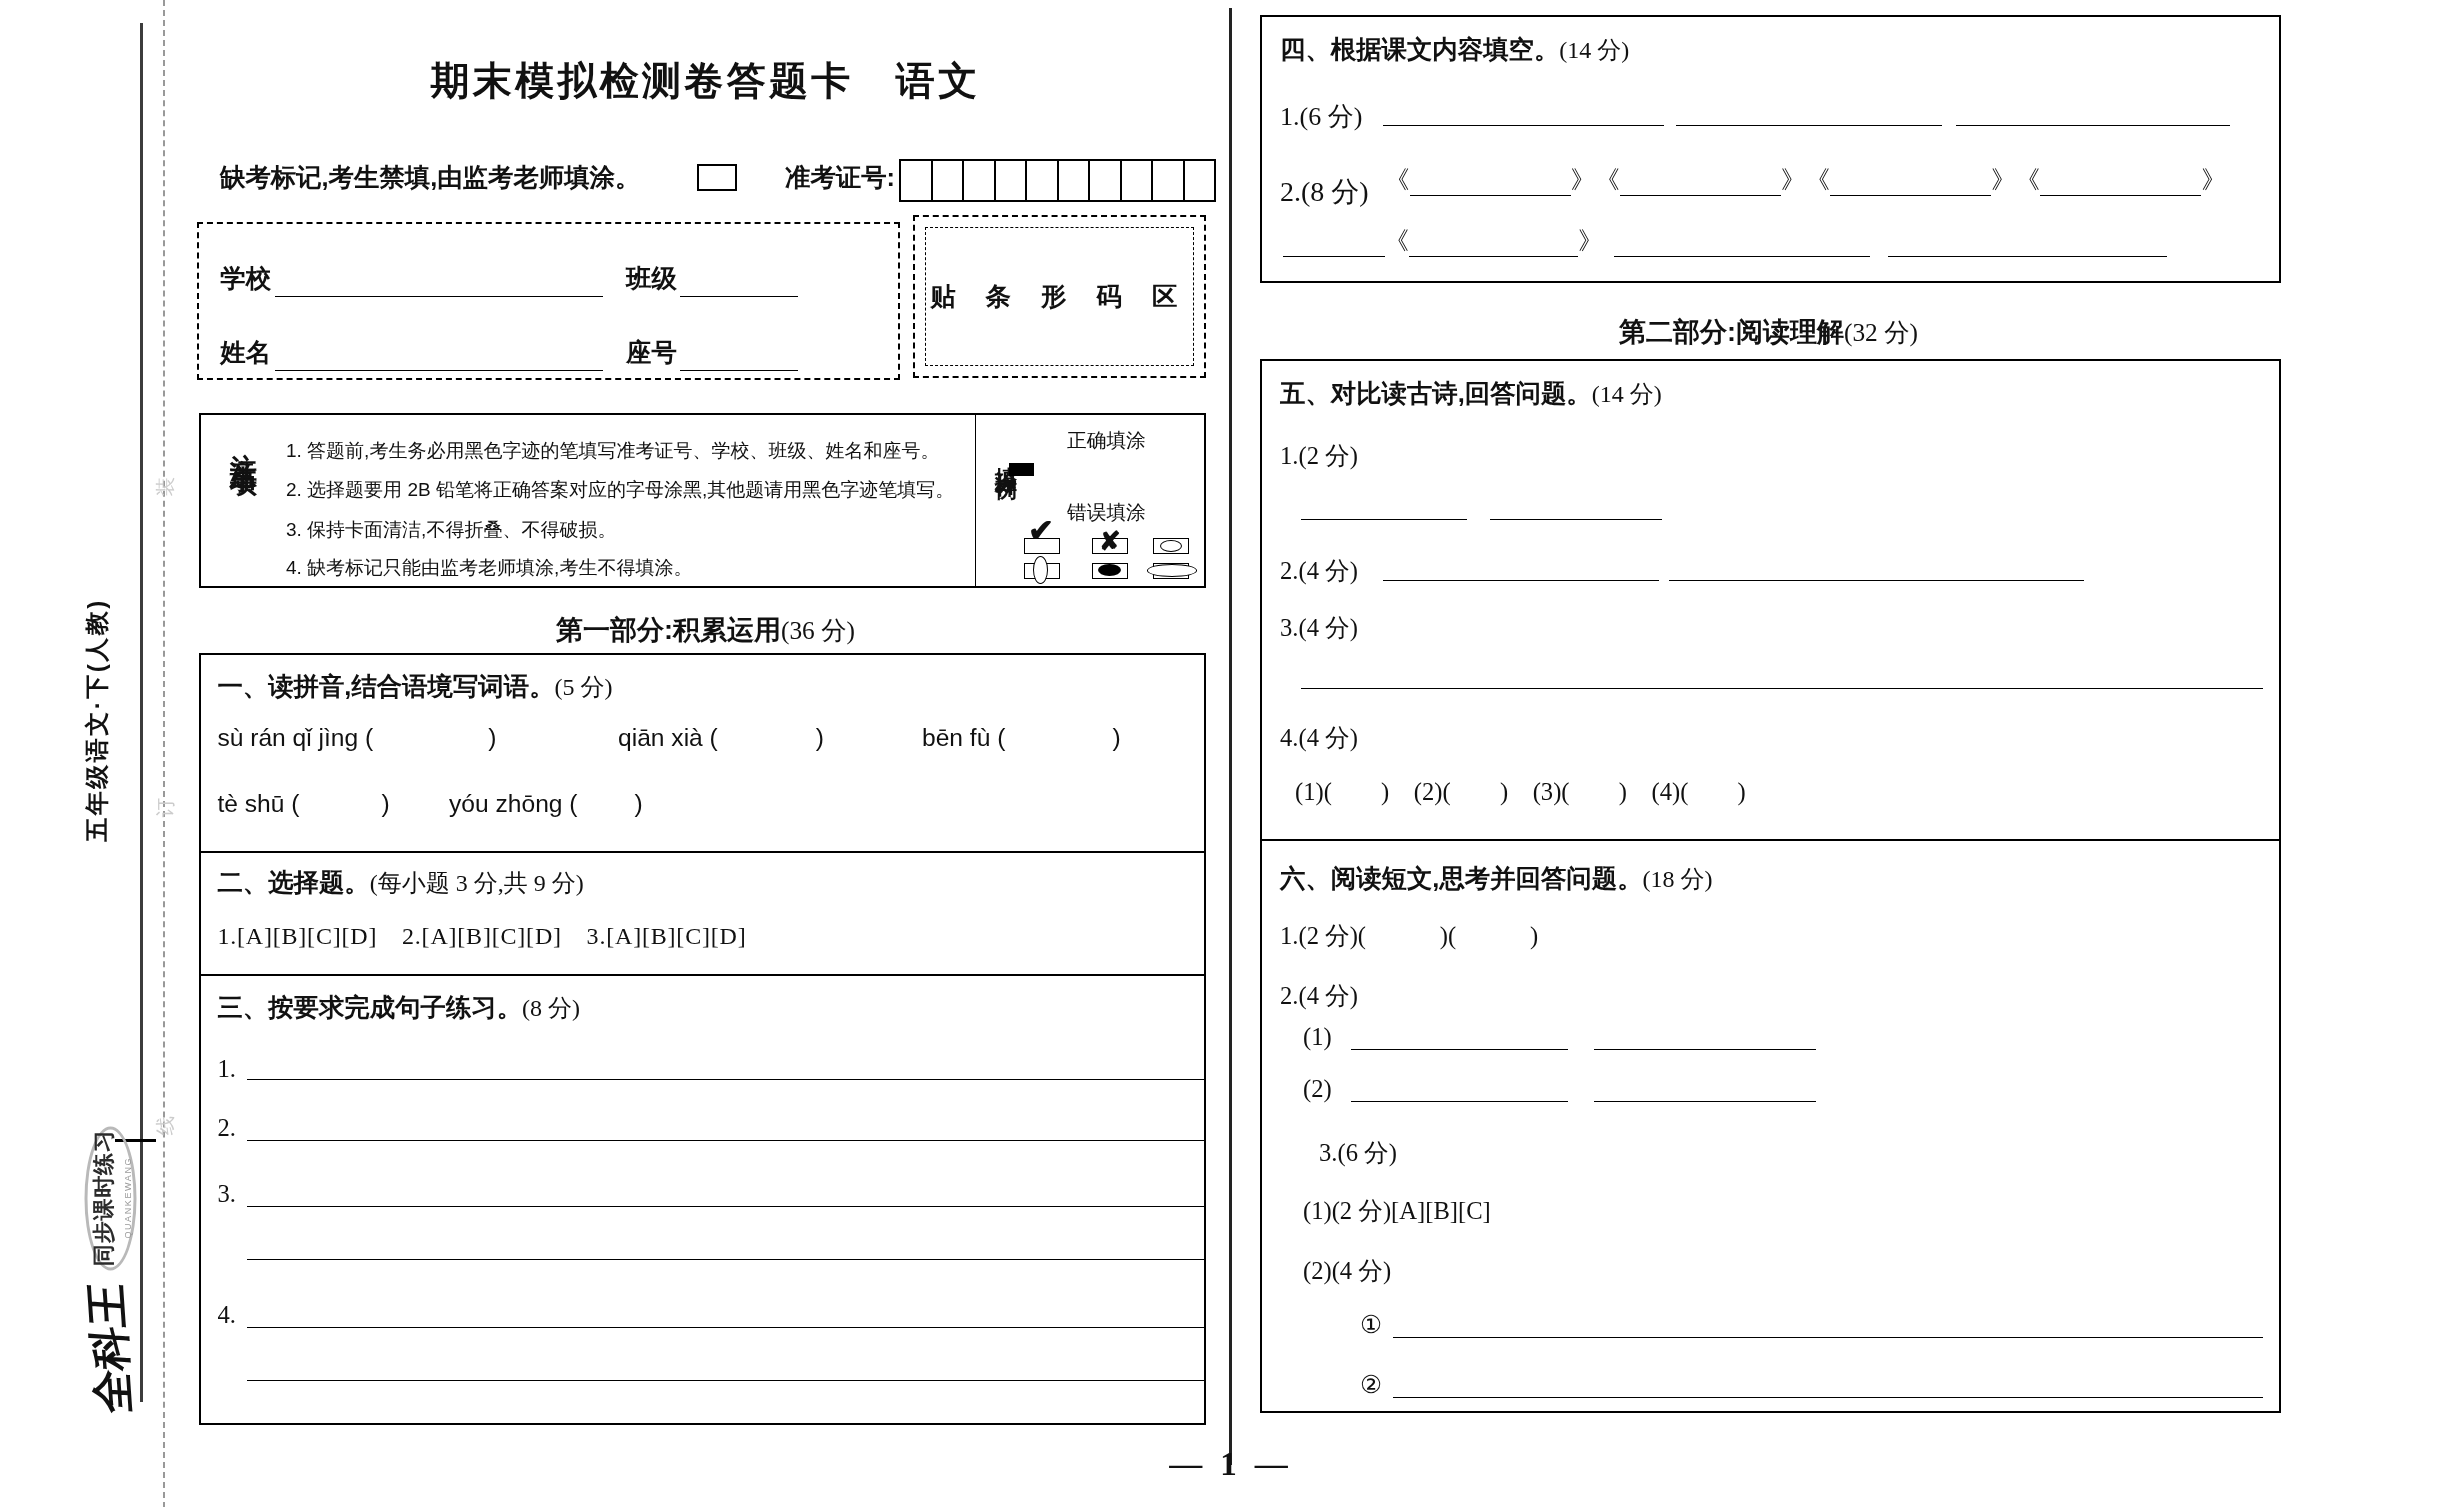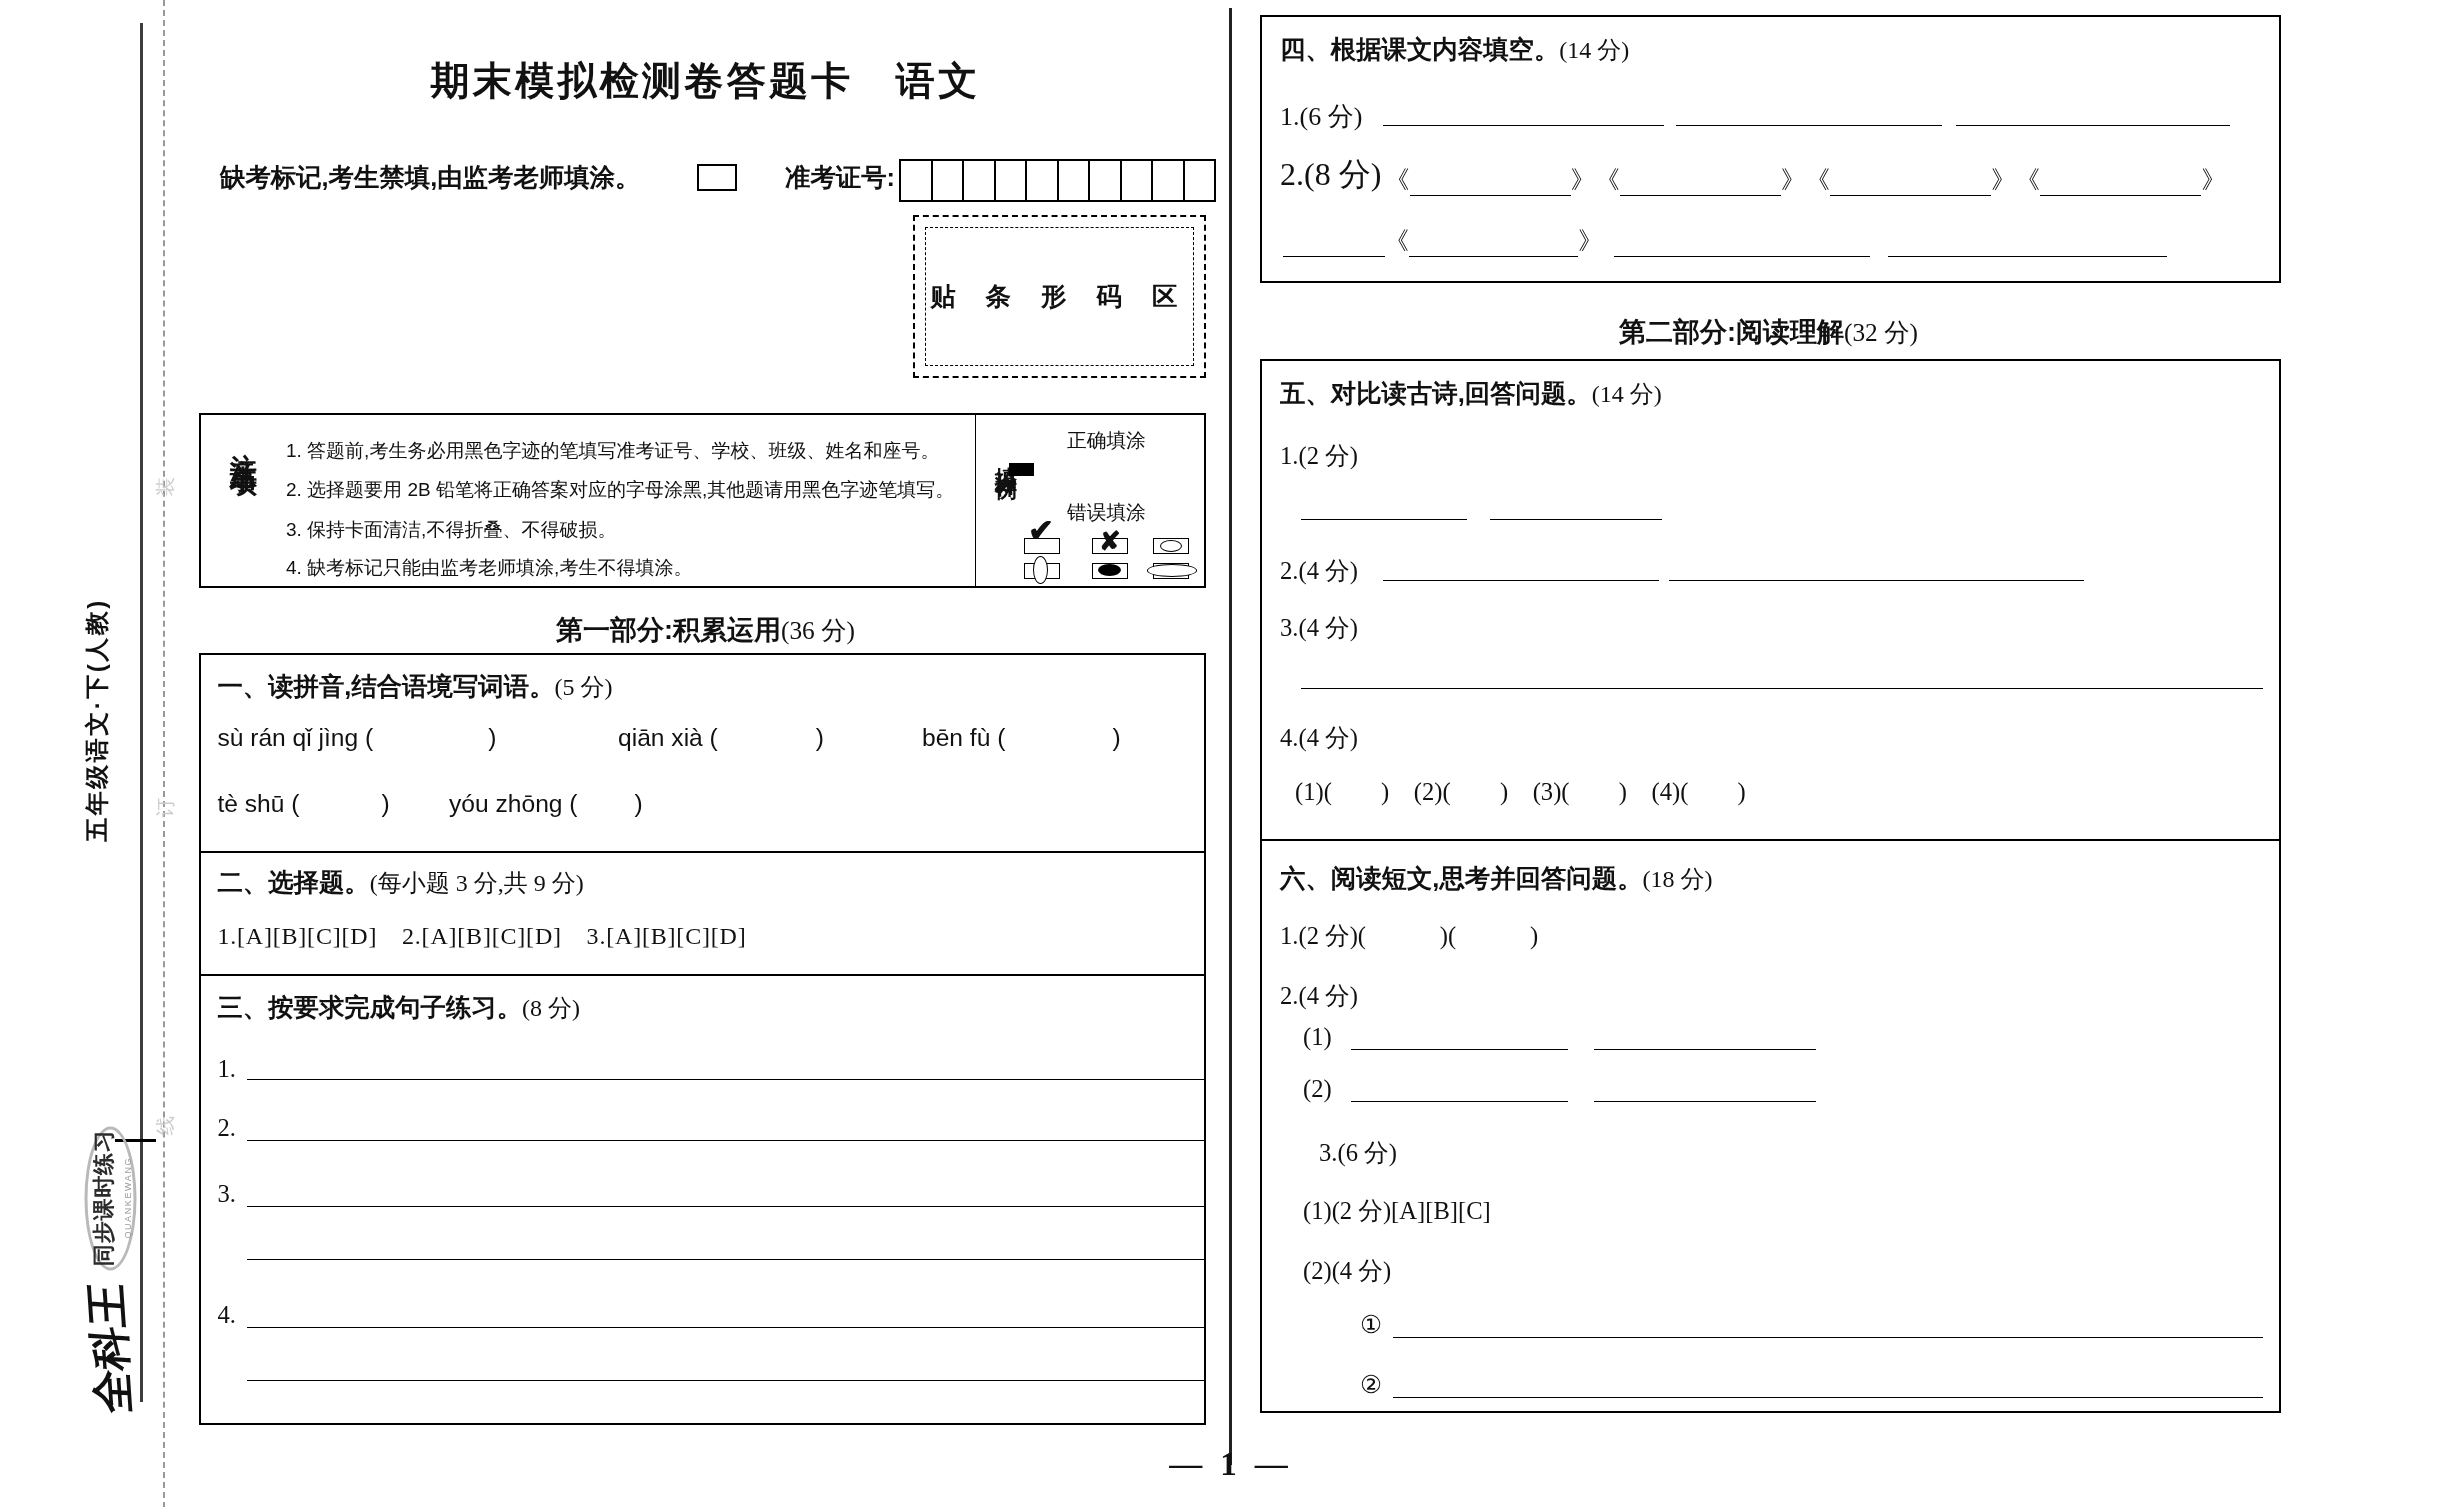--- a/index.html
+++ b/index.html
@@ -61,20 +61,30 @@
     <div class="cell"></div>
     <div class="cell"></div>
     <div class="cell"></div>
     <div class="cell"></div>
     <div class="cell"></div>
     <div class="cell"></div>
     <div class="cell"></div>
     <div class="cell"></div>
   </div>
 
+  <div class="dbx" style="left:197px;top:222px;width:699px;height:154px;">
+    <span class="a h" style="left:21.3px;top:38px;font-size:25.4px;">学校</span>
+    <span class="ulthin" style="left:76px;top:72px;width:328px;"></span>
+    <span class="a h" style="left:427px;top:38px;font-size:25.4px;">班级</span>
+    <span class="ulthin" style="left:481px;top:72px;width:118px;"></span>
+    <span class="a h" style="left:21.3px;top:112px;font-size:25.4px;">姓名</span>
+    <span class="ulthin" style="left:76px;top:146px;width:328px;"></span>
+    <span class="a h" style="left:427px;top:112px;font-size:25.4px;">座号</span>
+    <span class="ulthin" style="left:481px;top:146px;width:118px;"></span>
+  </div>
 
   <div class="dbx" style="left:913px;top:215px;width:289px;height:159px;">
     <div style="position:absolute;left:9.8px;top:9.8px;right:9.8px;bottom:9.8px;border:1.6px dashed #000;display:flex;align-items:center;justify-content:center;">
       <span class="h" style="font-size:25.4px;letter-spacing:11.5px;">贴 条 形 码 区</span>
     </div>
   </div>
 
   <div class="bx" style="left:199px;top:413px;width:1003px;height:171px;">
     <div class="a" style="left:774px;top:0;width:0;height:171px;border-left:1.6px solid #000;"></div>
     <div class="a v h" style="left:24.6px;top:16.4px;height:144px;font-size:27px;letter-spacing:6.6px;">注意事项</div>
@@ -163,21 +173,21 @@
 
   <div class="bx" style="left:1260px;top:14.8px;width:1017px;height:264px;">
     <div class="a" style="left:18px;top:16.4px;font-size:25.4px;">
       <span class="h">四、根据课文内容填空。</span><span class="k" style="font-size:24px;">(14 分)</span>
     </div>
     <span class="a k" style="left:18px;top:82px;font-size:26px;">1.(6 分)</span>
     <div class="ulthin" style="left:121px;top:108px;width:281px;"></div>
     <div class="ulthin" style="left:414px;top:108px;width:266px;"></div>
     <div class="ulthin" style="left:694px;top:108px;width:274px;"></div>
 
-    <span class="a k" style="left:18px;top:136px;font-size:32px;">2.(8 分)</span>
+    <span class="a k" style="left:18px;top:156px;font-size:28px;">2.(8 分)</span>
     <div class="grp" style="left:123px;top:146px;font-size:24.6px;">
       <span class="k">《</span>
         <span class="gap" style="width:161px;border-bottom:1.6px solid #000;"></span>
         <span class="k">》</span>
       <span class="k">《</span>
         <span class="gap" style="width:161px;border-bottom:1.6px solid #000;"></span>
         <span class="k">》</span>
       <span class="k">《</span>
         <span class="gap" style="width:161px;border-bottom:1.6px solid #000;"></span>
         <span class="k">》</span>

